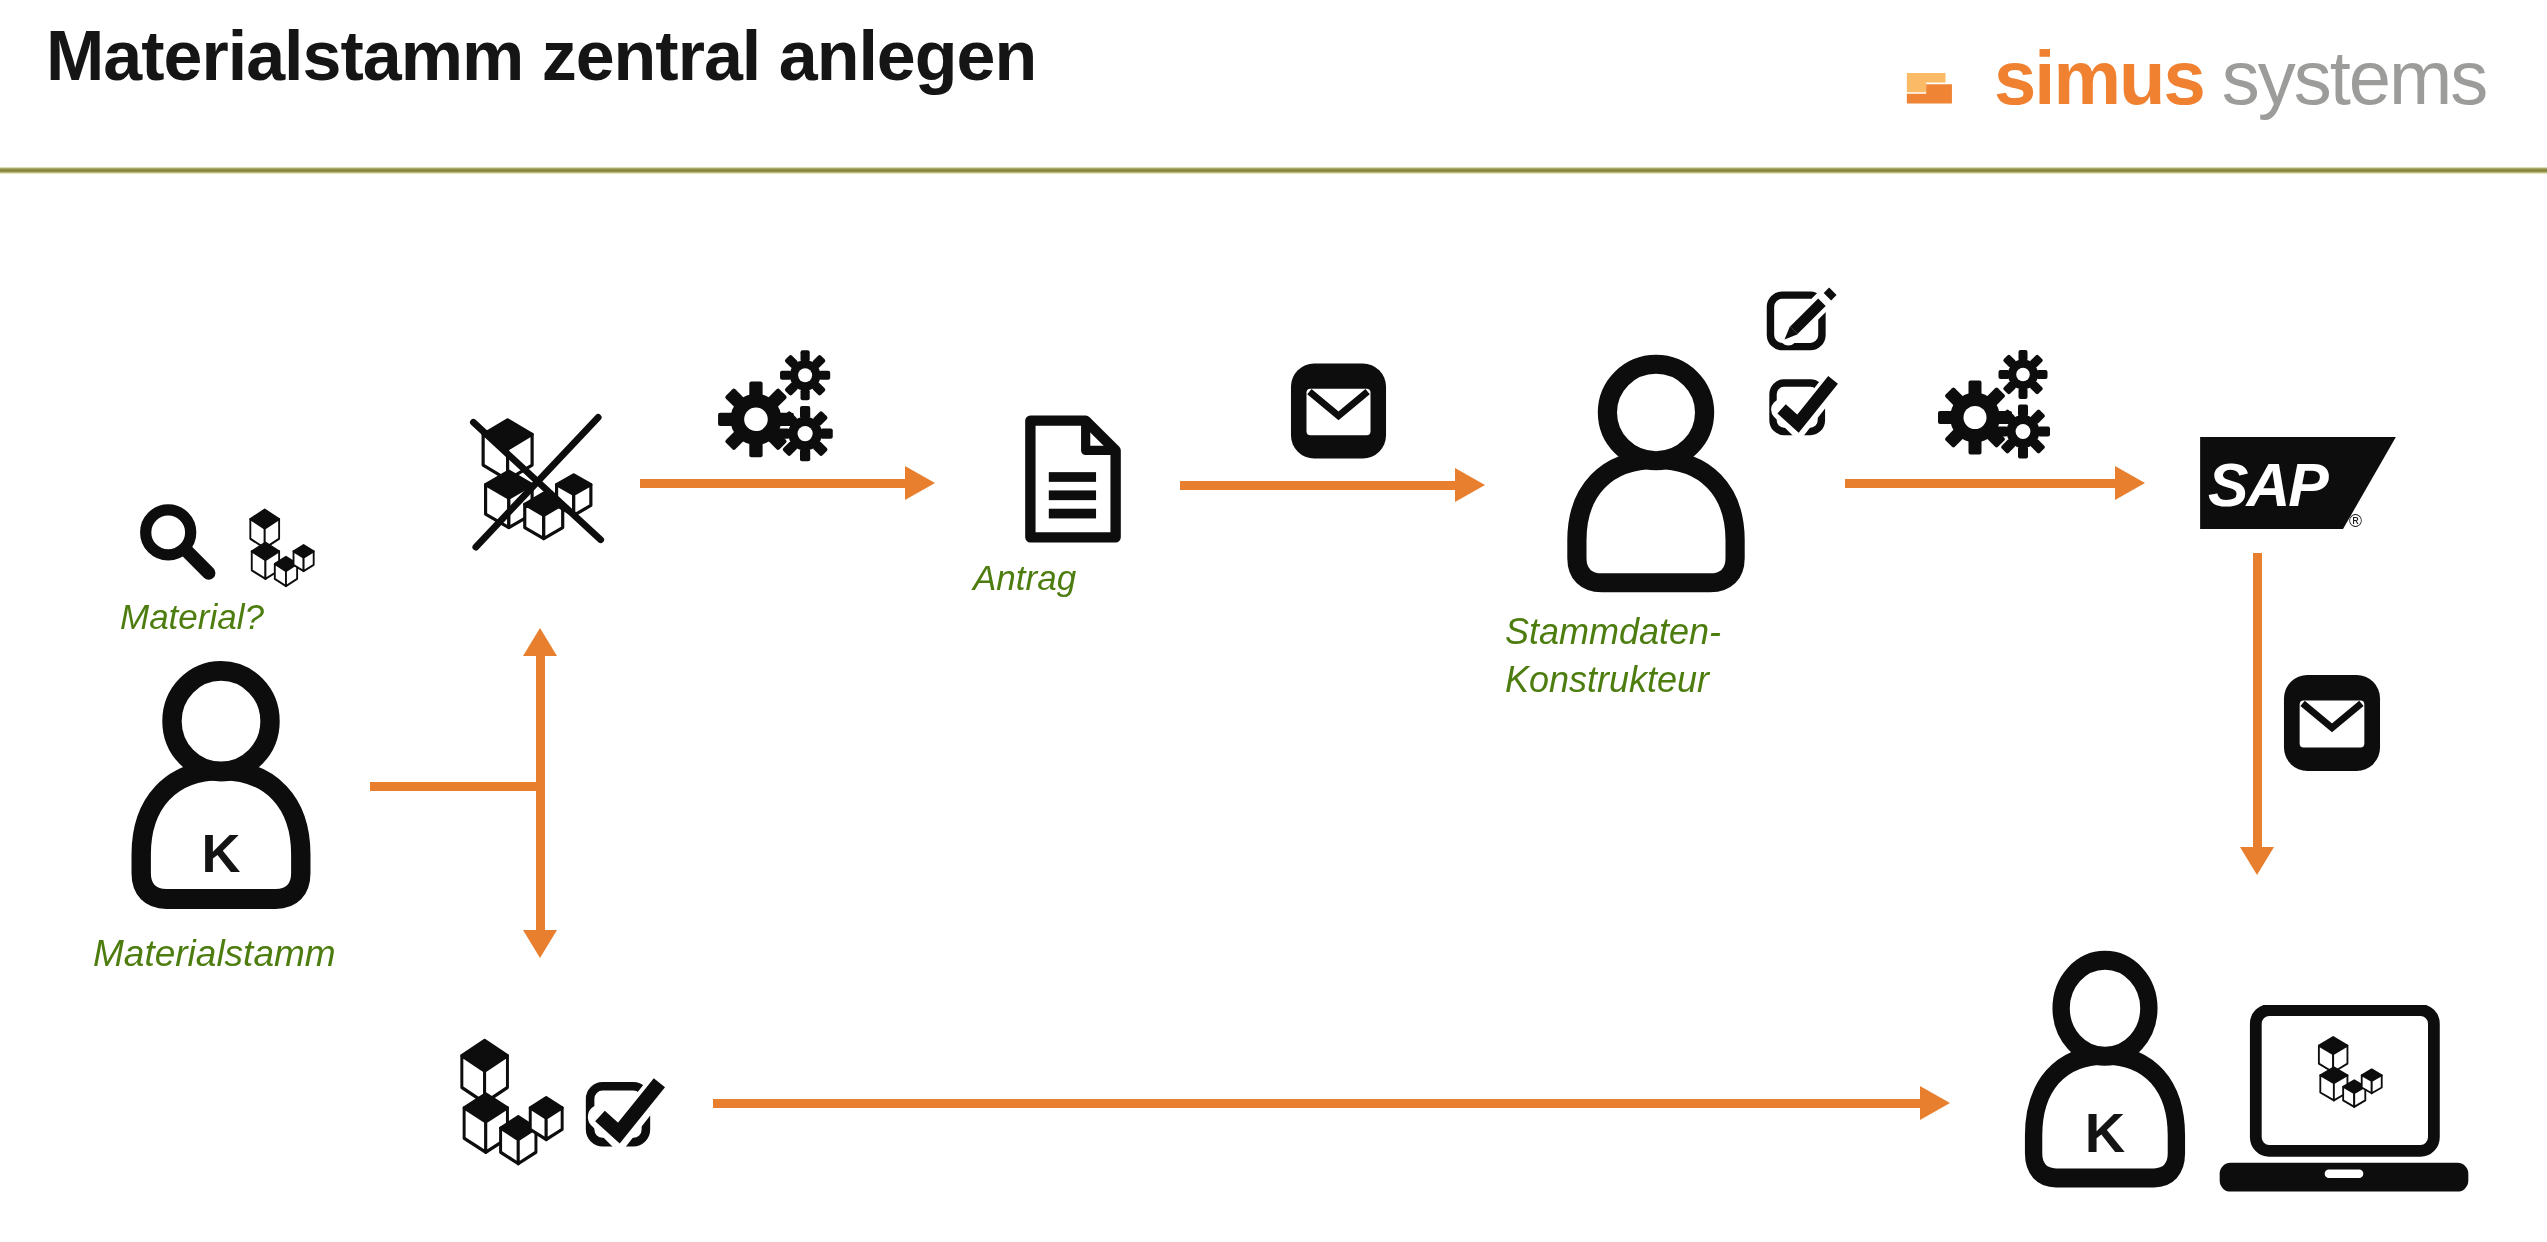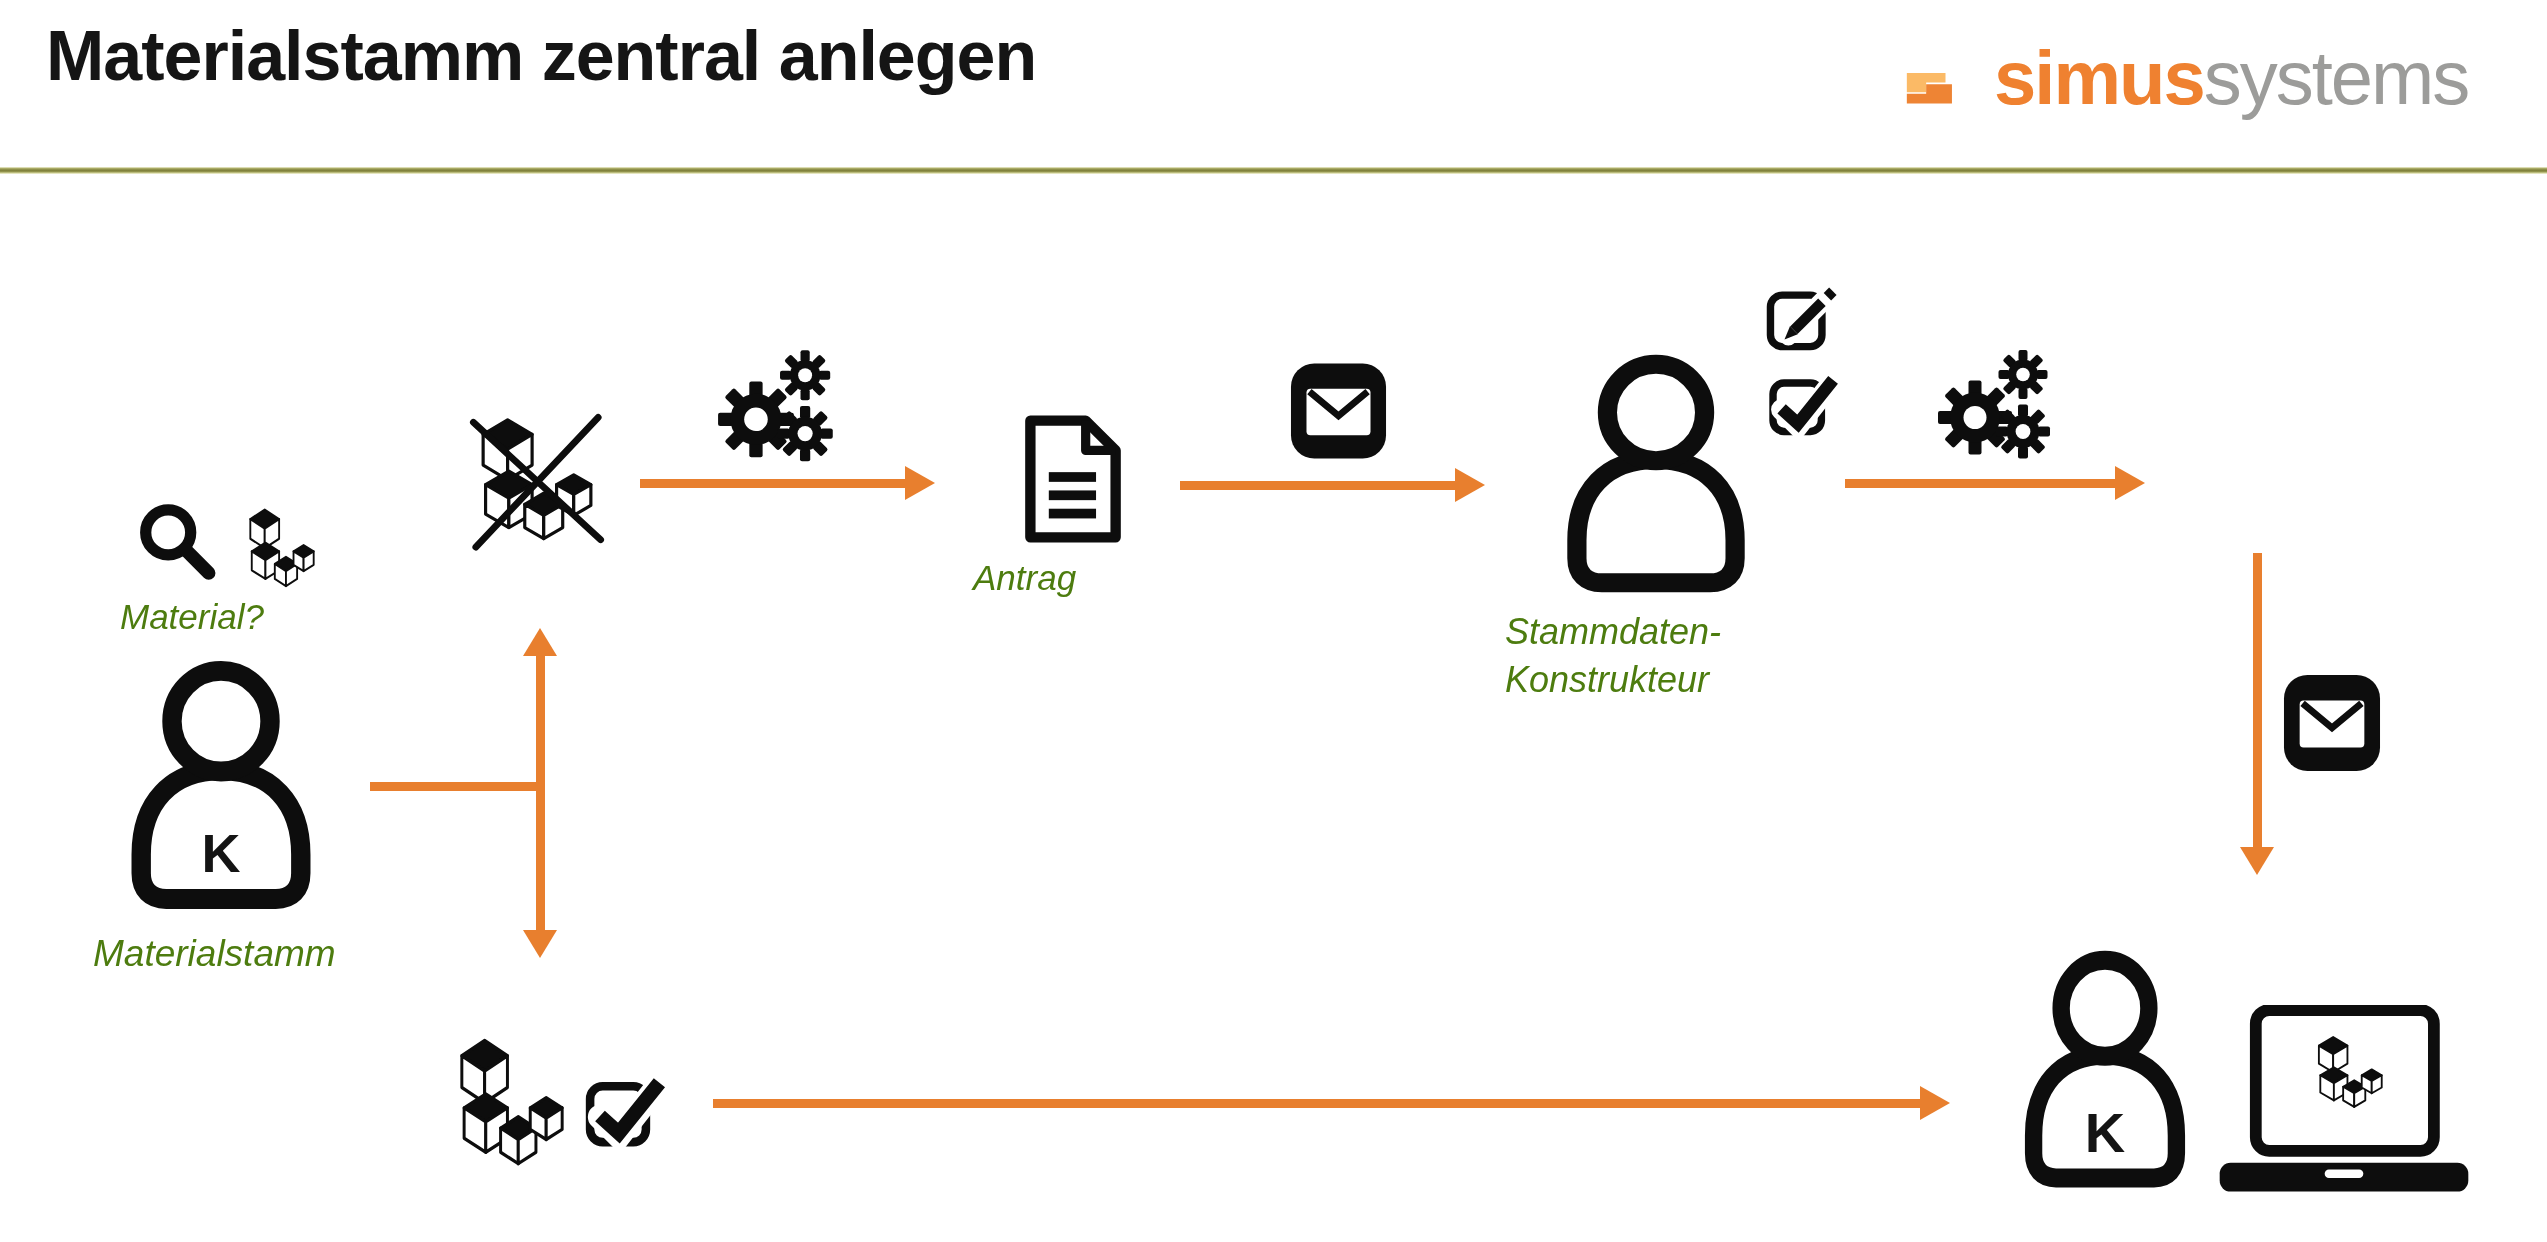--- a/index.html
+++ b/index.html
@@ -19,21 +19,21 @@
   .title{
     position:absolute;left:46px;top:16px;font-size:70px;font-weight:700;
     letter-spacing:-1px;color:#151515;white-space:nowrap;
   }
   .divider{
     position:absolute;left:0;top:167px;width:2547px;height:7px;
     background:linear-gradient(to bottom,#f4f5da 0%,#a7a862 22%,#7e7f3a 45%,#8a8b44 62%,#cccd90 85%,#fbfce9 100%);
   }
   .logo{position:absolute;left:1902px;top:36px;display:flex;align-items:flex-start;}
   .logo-mark{position:absolute;left:0;top:24px;width:58px;height:58px;}
-  .logo-text{position:absolute;left:92px;top:0;display:flex;font-size:76px;line-height:1.1;letter-spacing:-2px;white-space:nowrap;}
+  .logo-text{position:absolute;left:92px;top:0;display:flex;gap:18px;font-size:76px;line-height:1.1;letter-spacing:-2px;white-space:nowrap;}
   .logo-brand{font-weight:700;color:var(--logo-orange);}
   .logo-suffix{font-weight:400;color:var(--logo-gray);}
   
   .icon{position:absolute;}
   .icon svg{display:block;width:100%;height:100%;}
   
   .lbl{position:absolute;font-style:italic;font-size:35px;text-align:left;color:#4d7c0f;line-height:1.32;white-space:nowrap;}
   .initial{position:absolute;font-weight:700;text-align:center;color:#141414;}
   
   .harrow{position:absolute;height:34px;display:flex;align-items:center;}
@@ -256,20 +256,27 @@
   <div class="icon" style="left:1935px;top:348px;width:125px;height:115px;">
     <svg viewBox="0 0 125 112">
         <use href="#sym-gears"></use>
       </svg>
   </div>
   <div class="harrow" style="left:1845px;top:466px;width:300px;">
     <div class="shaft"></div>
       <div class="head"></div>
   </div>
 
+  <div class="icon" style="left:2200px;top:437px;width:196px;height:92px;">
+    <svg viewBox="0 0 200 94">
+      <polygon points="0,0 200,0 146,94 0,94" fill="#0D0D0D"></polygon>
+      <text x="8" y="70" font-family="Liberation Sans, sans-serif" font-size="62" font-weight="bold" font-style="italic" fill="#ffffff" letter-spacing="-2">SAP</text>
+      <text x="152" y="92" font-family="Liberation Sans, sans-serif" font-size="18" fill="#1a1a1a">®</text>
+    </svg>
+  </div>
 
   <div class="varrow" style="left:2240px;top:553px;height:322px;">
     <div class="vshaft"></div>
     <div class="vhead-down"></div>
   </div>
   <div class="icon" style="left:2283px;top:673px;width:98px;height:100px;">
     <svg viewBox="0 0 100 100">
         <use href="#sym-envelope"></use>
       </svg>
   </div>

